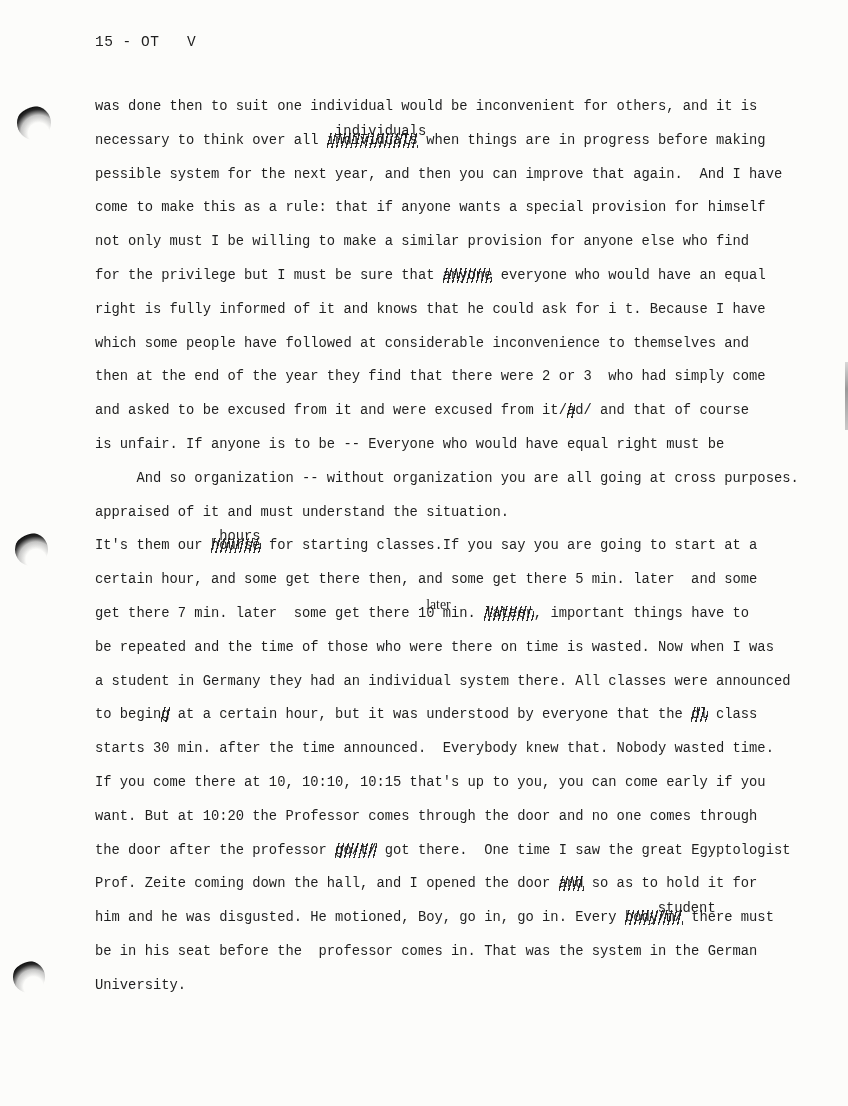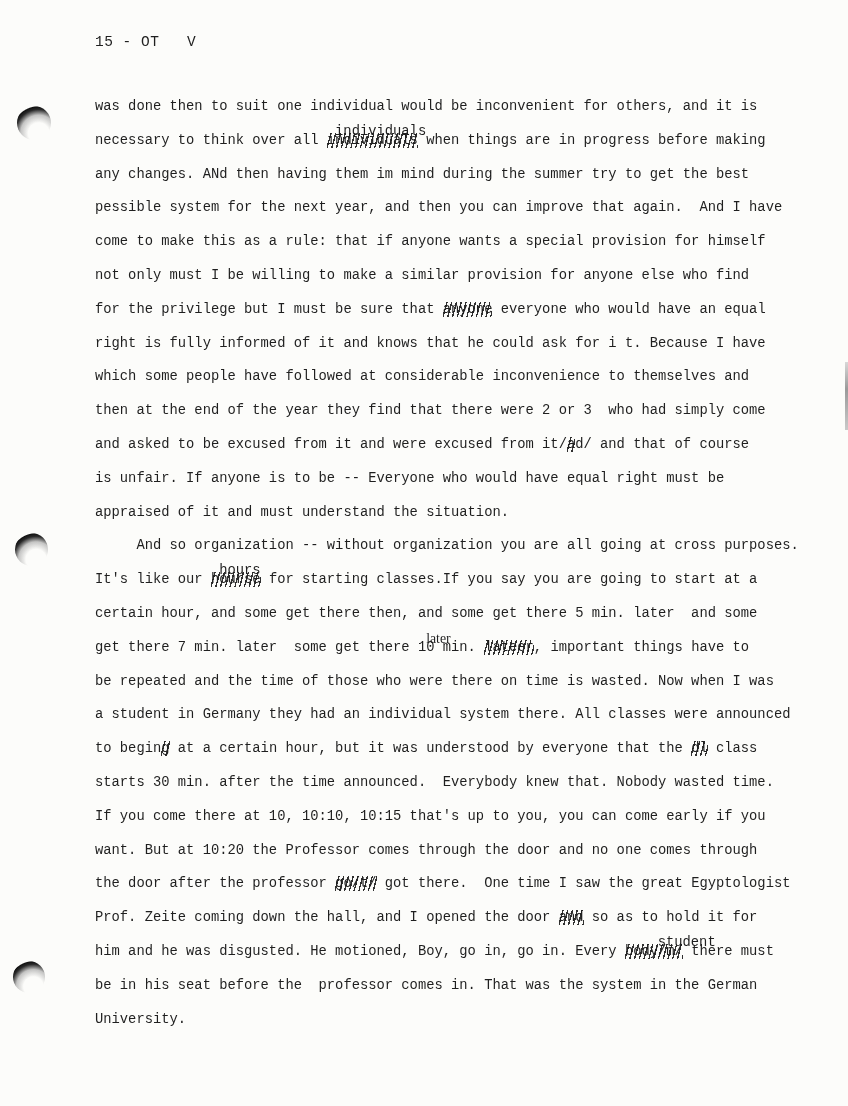--- a/index.html
+++ b/index.html
@@ -80,33 +80,32 @@
   <div class="punch punch-1"></div>
   <div class="punch punch-2"></div>
   <div class="punch punch-3"></div>
   <div class="edge-mark"></div>
 
   <div class="page-header">15 - OT   V</div>
 
   <div class="page-body">
       <div class="line"><span class="">was done then to suit one individual would be inconvenient for others, and it is</span></div>
       <div class="line"><span class="">necessary to think over all </span><span class="strike">individuals</span><span class="above" style="left: 29ch;">individuals</span><span class=""> when things are in progress before making</span></div>
-      <div class="line"><span class="">any changes. ANd then having them im mind during the summer try to get the best</span></div>
       <div class="line"><span class="">pessible system for the next year, and then you can improve that again.  And I have</span></div>
       <div class="line"><span class="">come to make this as a rule: that if anyone wants a special provision for himself</span></div>
       <div class="line"><span class="">not only must I be willing to make a similar provision for anyone else who find</span></div>
       <div class="line"><span class="">for the privilege but I must be sure that </span><span class="strike">anyone</span><span class=""> everyone who would have an equal</span></div>
       <div class="line"><span class="">right is fully informed of it and knows that he could ask for i t. Because I have</span></div>
       <div class="line"><span class="">which some people have followed at considerable inconvenience to themselves and</span></div>
       <div class="line"><span class="">then at the end of the year they find that there were 2 or 3  who had simply come</span></div>
       <div class="line"><span class="">and asked to be excused from it and were excused from it/</span><span class="strike">a</span><span class="">d/ and that of course</span></div>
       <div class="line"><span class="">is unfair. If anyone is to be -- Everyone who would have equal right must be</span></div>
+      <div class="line"><span class="">     And so organization -- without organization you are all going at cross purposes.</span></div>
       <div class="line"><span class="">appraised of it and must understand the situation.</span></div>
-      <div class="line"><span class="">     And so organization -- without organization you are all going at cross purposes.</span></div>
-      <div class="line"><span class="">It's like our </span><span class="strike">hourse</span><span class="above" style="left: 15ch;">hours</span><span class=""> for starting classes.If you say you are going to start at a</span></div>
+      <div class="line"><span class="">It's them our </span><span class="strike">hourse</span><span class="above" style="left: 15ch;">hours</span><span class=""> for starting classes.If you say you are going to start at a</span></div>
       <div class="line"><span class="">certain hour, and some get there then, and some get there 5 min. later  and some</span></div>
       <div class="line"><span class="">get there 7 min. later  some get there 10 min. </span><span class="strike">lateer</span><span class="above" style="left: 48ch; font-family: Liberation Serif, serif;">later</span><span class="">, important things have to</span></div>
       <div class="line"><span class="">be repeated and the time of those who were there on time is wasted. Now when I was</span></div>
       <div class="line"><span class="">a student in Germany they had an individual system there. All classes were announced</span></div>
       <div class="line"><span class="">to begin</span><span class="strike">g</span><span class=""> at a certain hour, but it was understood by everyone that the </span><span class="strike">dl</span><span class=""> class</span></div>
       <div class="line"><span class="">starts 30 min. after the time announced.  Everybody knew that. Nobody wasted time.</span></div>
       <div class="line"><span class="">If you come there at 10, 10:10, 10:15 that's up to you, you can come early if you</span></div>
       <div class="line"><span class="">want. But at 10:20 the Professor comes through the door and no one comes through</span></div>
       <div class="line"><span class="">the door after the professor </span><span class="strike">go/t/</span><span class=""> got there.  One time I saw the great Egyptologist</span></div>
       <div class="line"><span class="">Prof. Zeite coming down the hall, and I opened the door </span><span class="strike">and</span><span class=""> so as to hold it for</span></div>

